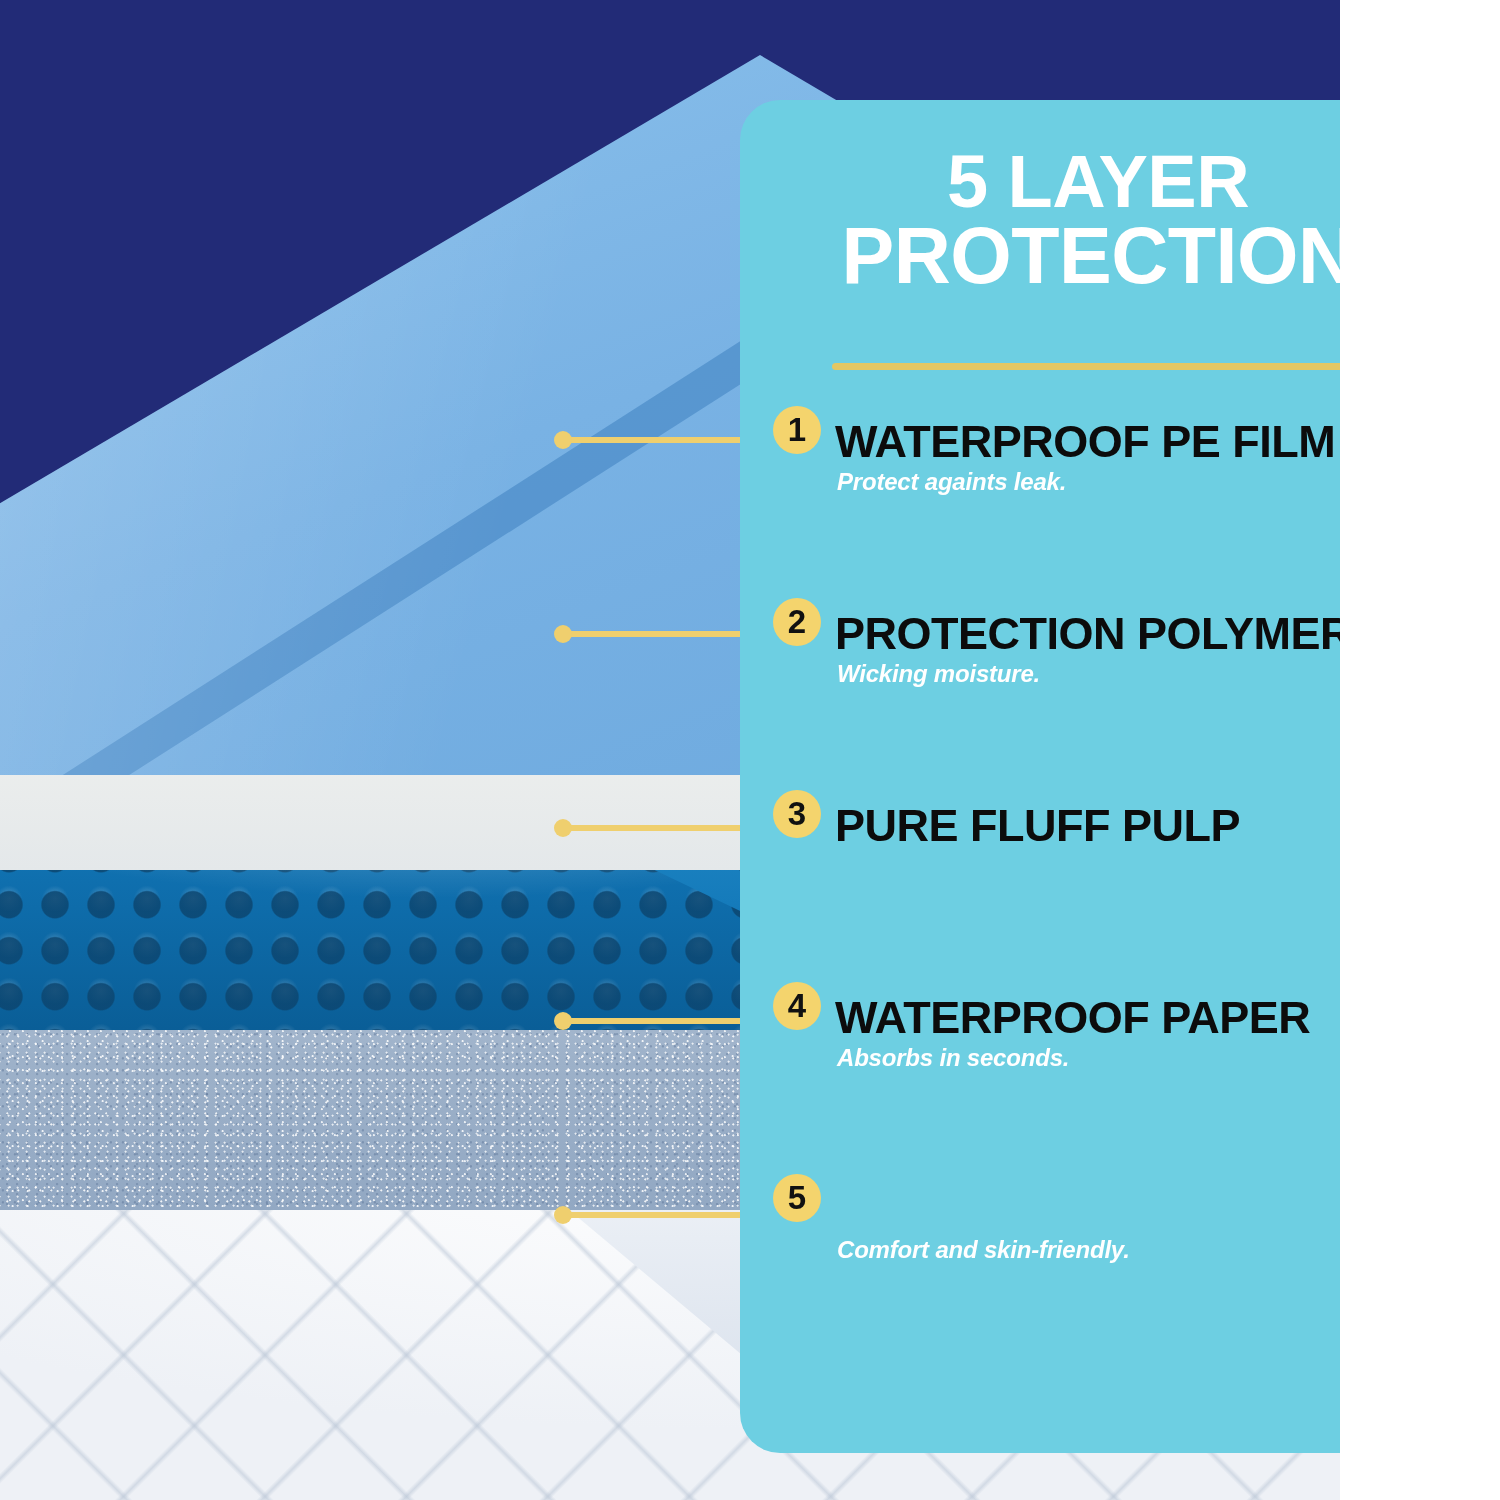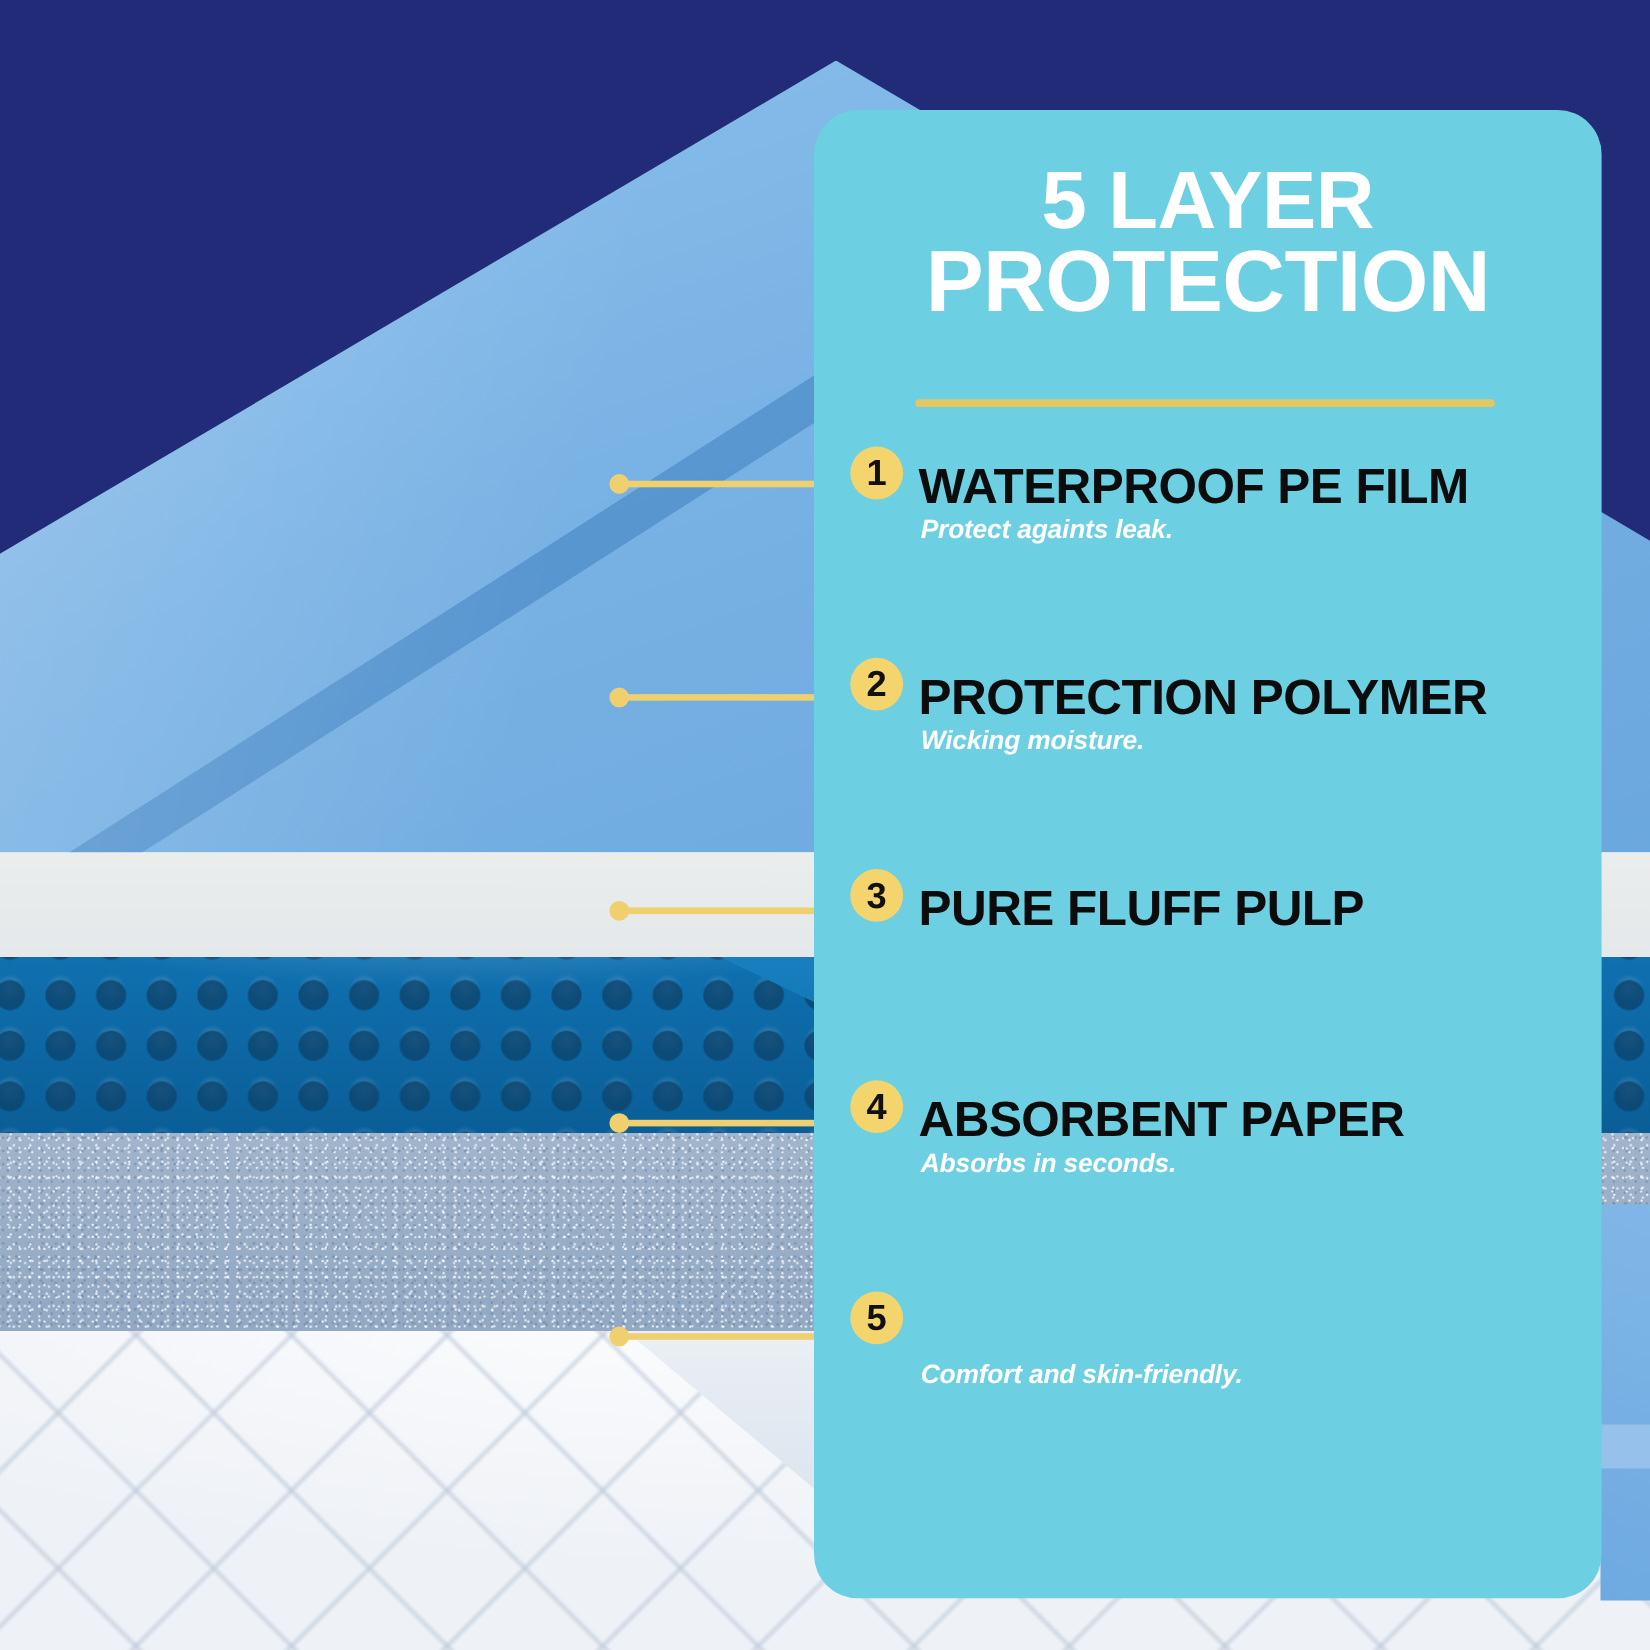--- a/index.html
+++ b/index.html
@@ -3,21 +3,21 @@
 <meta charset="utf-8">
 <style>
   html, body {
     margin: 0;
     padding: 0;
     background: #ffffff;
   }
 
   #stage {
     position: relative;
-    width: 1500px;
+    width: 1340px;
     height: 1500px;
     overflow: hidden;
     background: #000000;
     font-family: "Liberation Sans", sans-serif;
   }
 
   
   .photo {
     position: absolute;
     inset: 0;
@@ -362,21 +362,21 @@
           <div class="badge">2</div>
           <div class="layer-name">PROTECTION POLYMER</div>
           <div class="layer-desc">Wicking moisture.</div>
         </div>
         <div class="layer-item">
           <div class="badge">3</div>
           <div class="layer-name">PURE FLUFF PULP</div>
         </div>
         <div class="layer-item">
           <div class="badge">4</div>
-          <div class="layer-name">ABSORBENT PAPER</div>
+          <div class="layer-name">WATERPROOF PAPER</div>
           <div class="layer-desc">Absorbs in seconds.</div>
         </div>
         <div class="layer-item">
           <div class="badge">5</div>
           <div class="layer-desc">Comfort and skin-friendly.</div>
         </div>
       </div>
   </div>
 
 </div>

